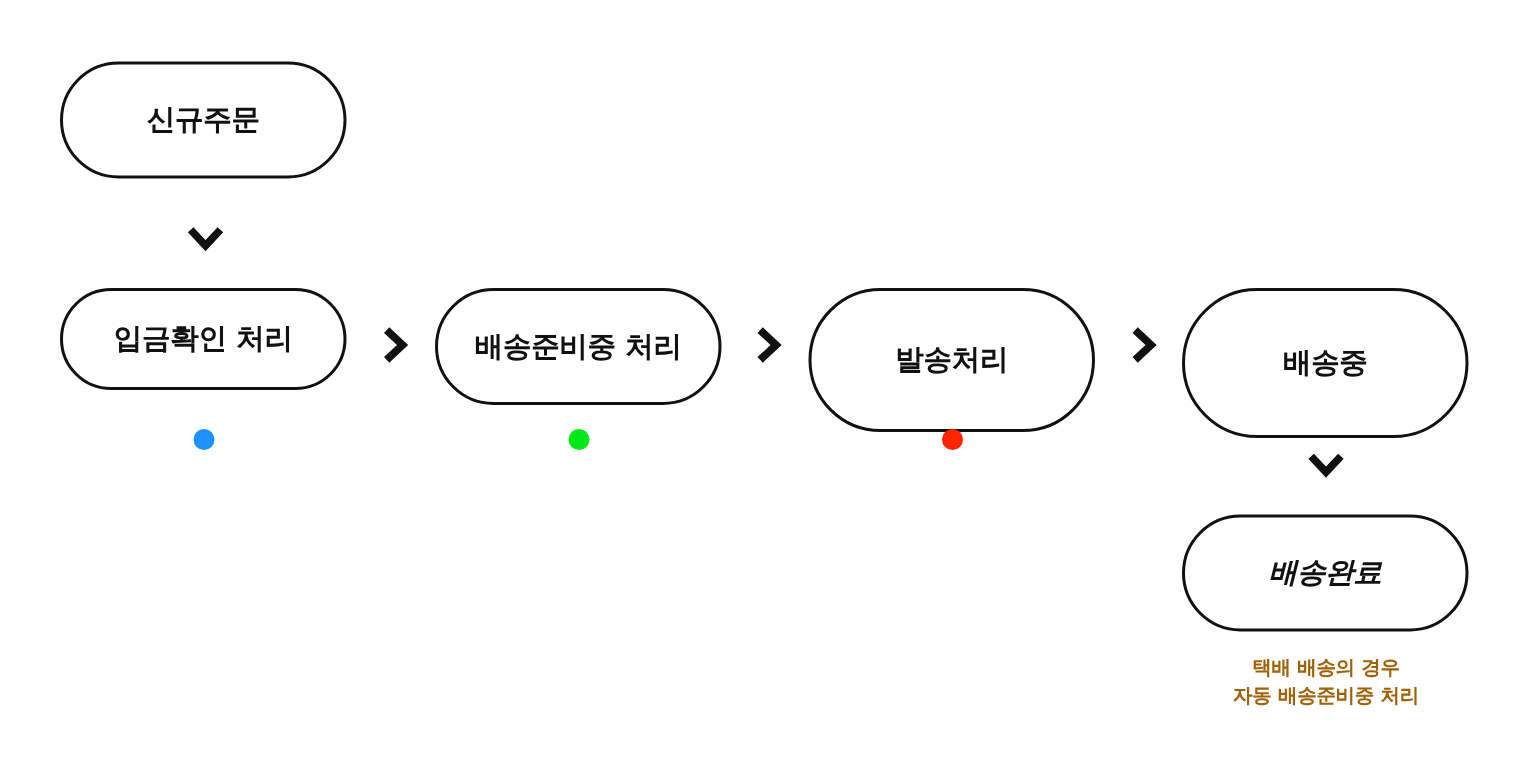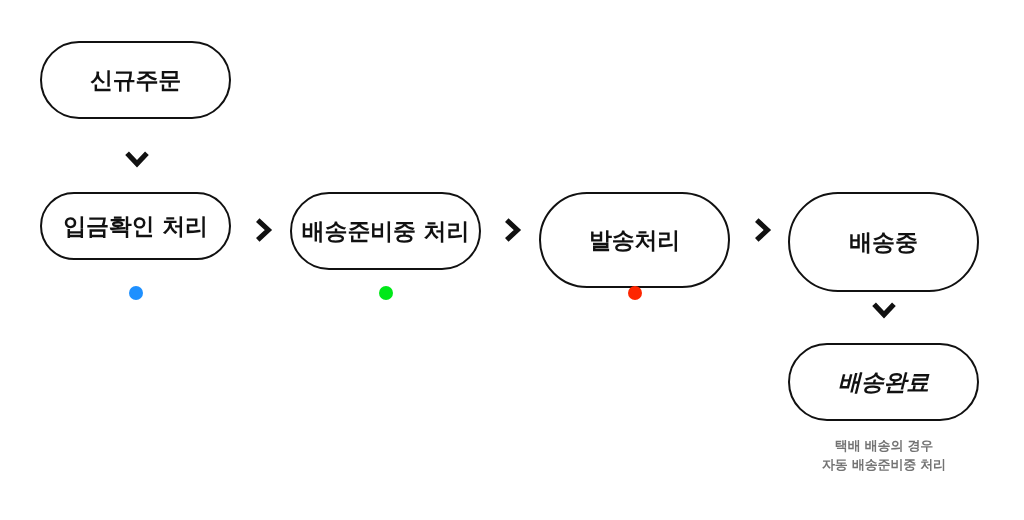--- a/index.html
+++ b/index.html
@@ -27,21 +27,21 @@
     box-sizing: border-box;
     border: 2.4px solid #111111;
     border-radius: 999px;
     background: #ffffff;
     display: flex;
     align-items: center;
     justify-content: center;
     text-align: center;
   }
   .node-label {
-    font-size: 23px;
+    font-size: 19px;
     font-weight: 700;
     letter-spacing: -0.2px;
     line-height: 1;
     color: #111111;
     white-space: nowrap;
   }
 
   
   .chev {
     position: absolute;
@@ -92,21 +92,21 @@
   #caption {
     position: absolute;
     left: 788px;
     top: 437px;
     width: 192px;
     text-align: center;
     font-size: 13px;
     font-weight: 700;
     line-height: 1.45;
     letter-spacing: -0.2px;
-    color: #737373;
+    color: #a16207;
   }
   #caption div { white-space: nowrap; }
 </style>
 </head>
 <body>
 
 <div id="canvas">
   <div id="nodes-layer">
       <div class="node" style="left: 40px; top: 41px; width: 191px; height: 78px; border-color: rgb(17, 17, 17);">
         <span class="node-label">신규주문</span>

